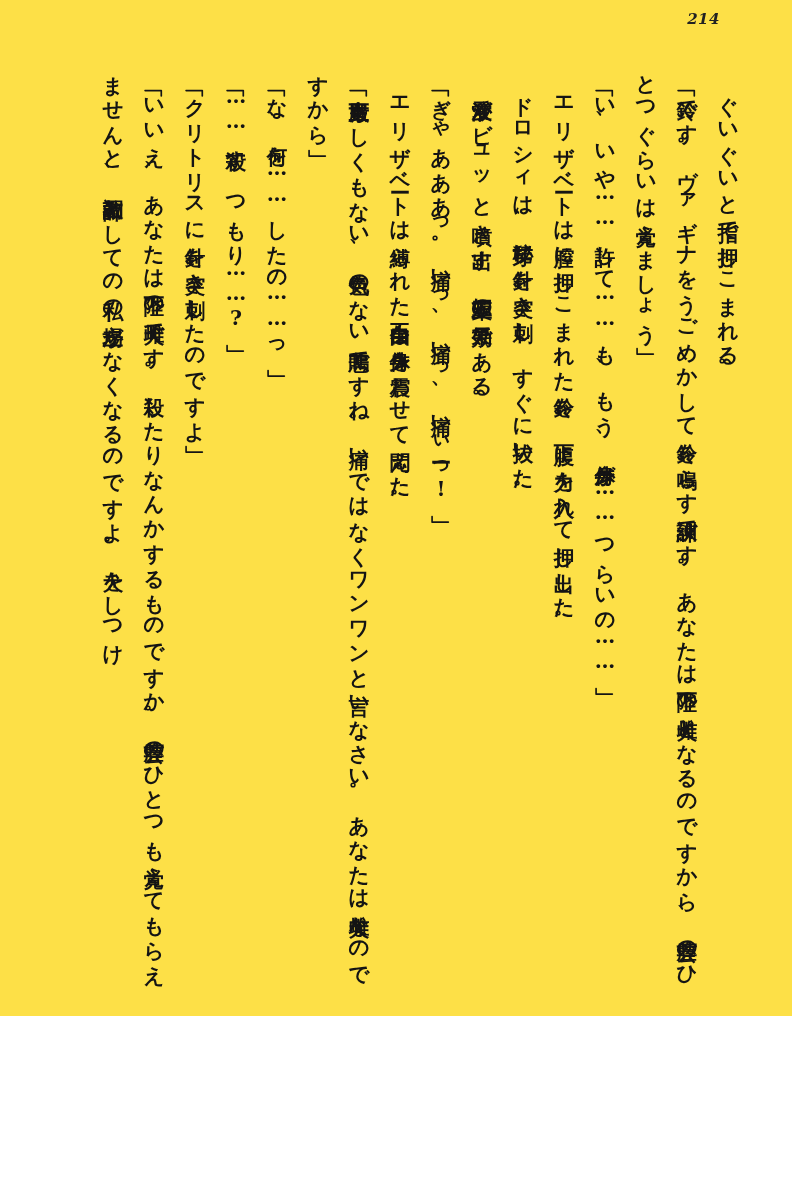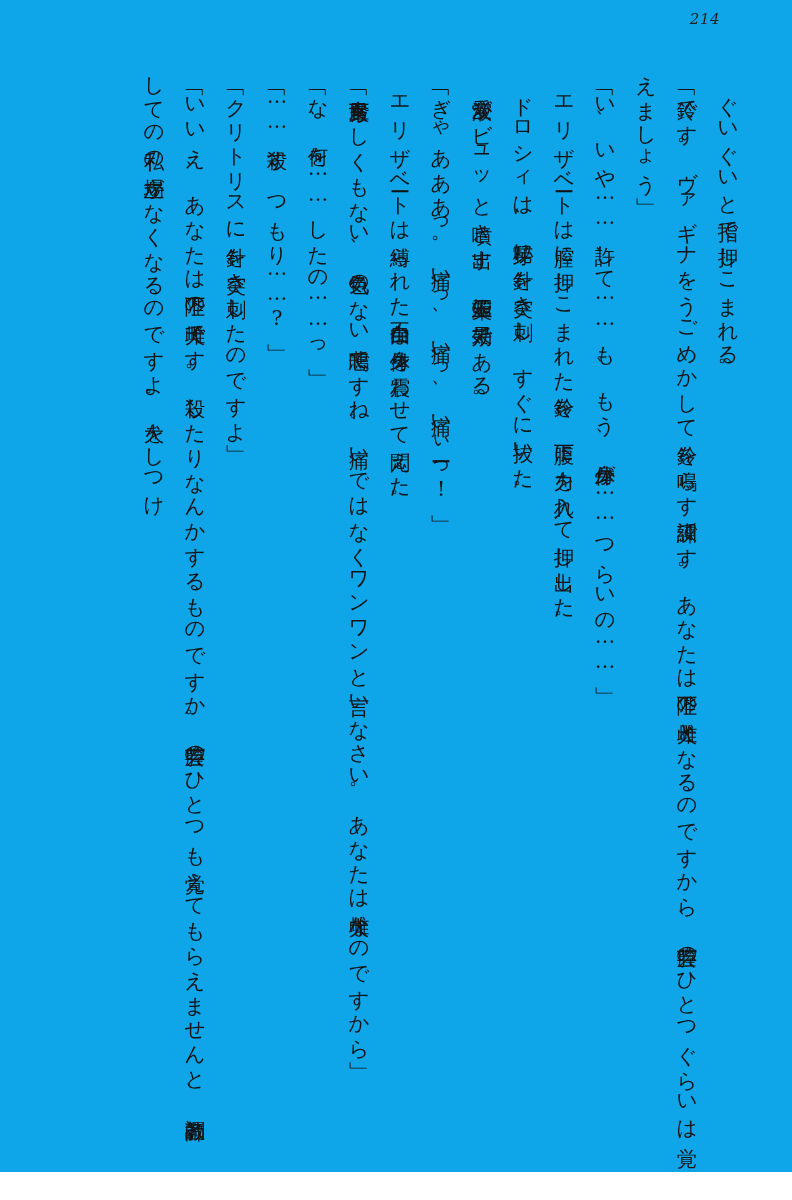--- a/index.html
+++ b/index.html
@@ -3,25 +3,26 @@
 <meta charset="utf-8">
 <style>
   html, body {
     margin: 0;
     padding: 0;
     background: #ffffff;
   }
   .page {
     position: relative;
     width: 792px;
-    height: 1172px;
-    background: #0ea5e9;
+    height: 1016px;
+    background: #fde047;
     overflow: hidden;
     font-family: "DejaVu Serif", "Liberation Serif", serif;
     color: #1a1a1a;
+    font-weight: bold;
   }
   .page-number {
     position: absolute;
     top: 10px;
     right: 72px;
     font-family: "DejaVu Serif", "Liberation Serif", serif;
     font-style: italic;
     font-size: 15px;
     color: #222;
     letter-spacing: 0.5px;

